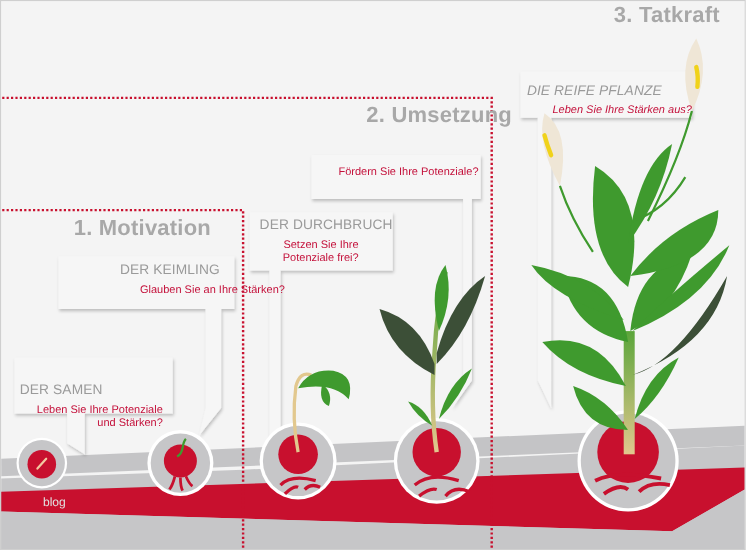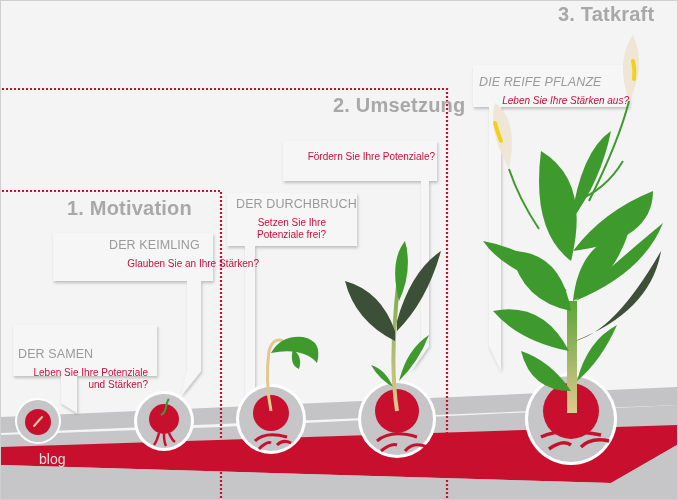--- a/index.html
+++ b/index.html
@@ -3,21 +3,21 @@
 <meta charset="utf-8">
 <style>
   html, body { margin:0; padding:0; }
   body { width:678px; height:500px; overflow:hidden; background:#f4f4f4; font-family:"Liberation Sans", sans-serif; }
   .stage { position:relative; width:676px; height:498px; border:1px solid #cfcfcf; background:#f4f4f4; overflow:hidden; }
   svg.bg { position:absolute; left:0; top:0; }
   .phase-title { position:absolute; font-weight:bold; color:#a8a8a8; font-size:20px; letter-spacing:0.2px; white-space:nowrap; }
   .callout { position:absolute; }
   .callout .head { color:#9a9a9a; font-size:12.5px; letter-spacing:0.1px; white-space:nowrap; }
   .callout .q { color:#c4113b; font-size:10px; line-height:11.5px; margin-top:6px;text-align:right; }
-  .blog { position:absolute; left:38px; top:450px; color:#e0e0e0; font-size:14px; }
+  .blog { position:absolute; left:38px; top:450px; color:#e0e0e0; font-size:11px; }
 </style>
 </head>
 <body>
 
 <div class="stage">
   <svg class="bg" width="678" height="500" viewBox="0 0 678 500">
     <defs>
       <filter id="sh" x="-10%" y="-10%" width="130%" height="140%">
         <feDropShadow dx="1" dy="2" stdDeviation="1.5" flood-color="#000" flood-opacity="0.22"></feDropShadow>
       </filter>

